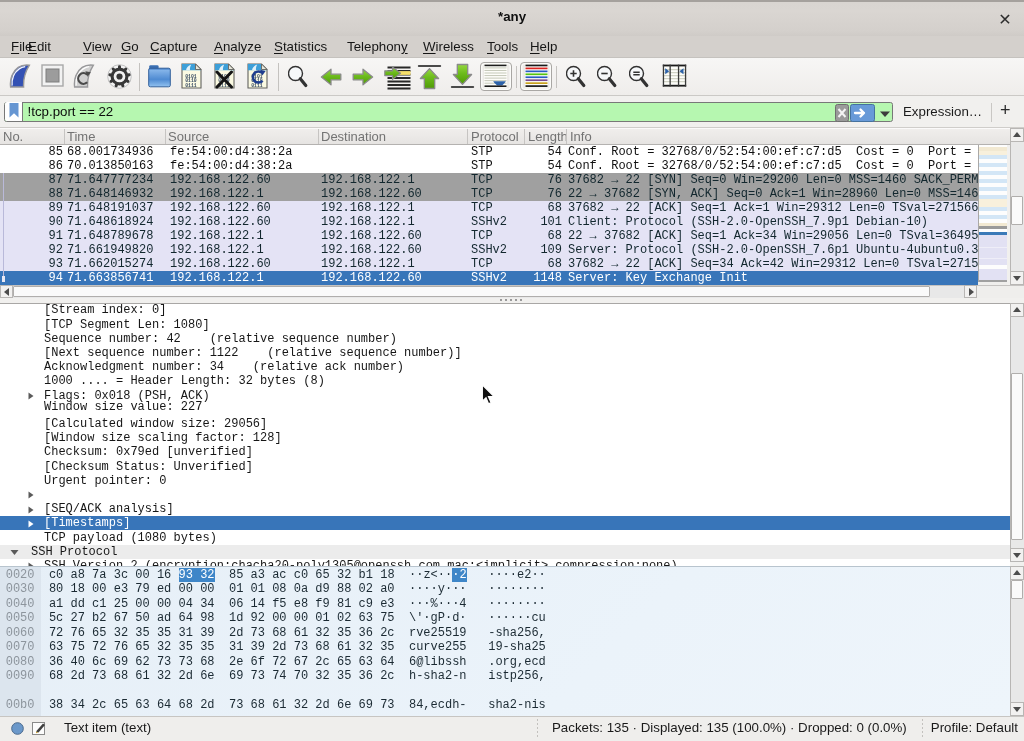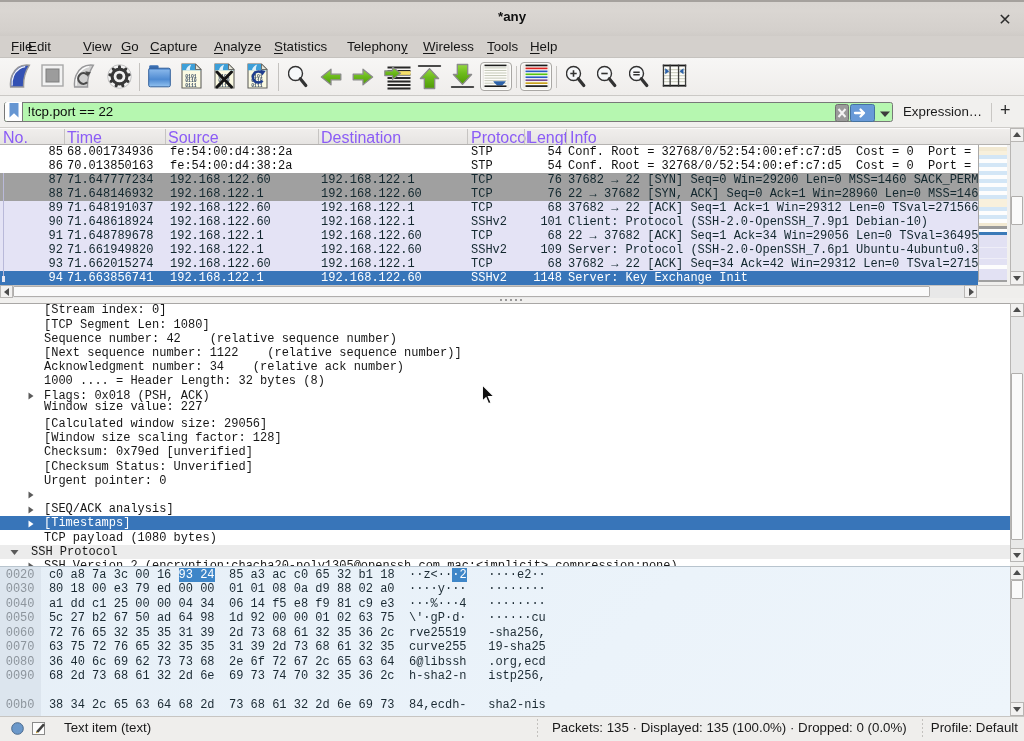--- a/index.html
+++ b/index.html
@@ -14,21 +14,21 @@
 .mi u{text-decoration:underline;text-underline-offset:1.5px;}
 #toolbar{left:0;top:58px;width:1024px;height:38px;background:linear-gradient(#f7f6f5,#efedeb);border-bottom:1px solid #cbc9c6;box-sizing:border-box;}
 .tsep{position:absolute;top:63px;width:1px;height:28px;background:#c4c2bf;}
 .tbtn{position:absolute;top:61.5px;width:31.5px;height:29px;background:#eceae7;border:1px solid #a9a7a4;border-radius:4px;box-sizing:border-box;box-shadow:inset 0 0 0 1.5px #fbfbf9;}
 
 #filterbar{left:0;top:96px;width:1024px;height:32px;background:#f1f0ee;border-bottom:1px solid #cfcdca;box-sizing:border-box;}
 #ffield{left:4px;top:101.5px;width:889px;height:20px;background:#b6f7b0;border:1px solid #787878;border-radius:2.5px;box-sizing:border-box;}
 #ftext{left:27.5px;top:104px;font-size:13.3px;color:#0c0c0c;}
 
 #plheader{left:0;top:128px;width:1024px;height:17px;background:linear-gradient(#f0eeec,#e6e4e2);border-top:1px solid #fbfafa;border-bottom:1px solid #b4b2b0;box-sizing:border-box;}
-.ph{position:absolute;top:129px;font-size:16px;color:#8b5cf6;}
+.ph{position:absolute;top:129px;font-size:13px;color:#737373;}
 .phsep{position:absolute;top:129px;width:1px;height:15px;background:#c6c4c2;}
 .prow{position:absolute;left:0;width:978px;height:14px;font-size:12px;line-height:14px;white-space:pre;overflow:hidden;font-family:"Liberation Mono",monospace;}
 .pc{position:absolute;top:0;white-space:pre;}
 .num{text-align:right;}
 
 .sb{position:absolute;background:#e8e8e8;border-left:1px solid #b8b6b4;box-sizing:border-box;}
 .sbh{position:absolute;background:#e8e8e8;box-sizing:border-box;}
 .sbtn{position:absolute;background:#f2f1f0;border:1px solid #b8b6b4;box-sizing:border-box;}
 .thumb{position:absolute;background:#fafafa;border:1px solid #b0aeac;box-sizing:border-box;border-radius:1px;}
 
@@ -350,21 +350,21 @@
     <path d="M0 5 L8 5 L4 0 Z" fill="#4c4c4c"></path>
   </svg>
 <div class="thumb" style="left:1011px;top:373px;width:12px;height:167px"></div>
 <div class="sbtn" style="left:1010px;top:548px;width:14px;height:14px"></div>
 <svg class="abs" style="left:1013px;top:553px" width="8" height="6">
     <path d="M0 0 L8 0 L4 5 Z" fill="#4c4c4c"></path>
   </svg>
 <div class="abs" style="left:1010px;top:562px;width:14px;height:4px;background:#f1f0ee"></div>
 <div id="hexpane" class="abs">
 <div class="abs" style="left:0;top:0;width:41px;height:150px;background:#dce5ee"></div>
-<div class="hx" style="left:5.7px;top:1px"><span class="hoff">0020</span>  c0 a8 7a 3c 00 16 <span style="background:#3e86c8;color:#fff">93 24</span>  85 a3 ac c0 65 32 b1 18  ··z&lt;··<span style="background:#3e86c8;color:#fff">·2</span>   ····e2··</div>
+<div class="hx" style="left:5.7px;top:1px"><span class="hoff">0020</span>  c0 a8 7a 3c 00 16 <span style="background:#3e86c8;color:#fff">93 32</span>  85 a3 ac c0 65 32 b1 18  ··z&lt;··<span style="background:#3e86c8;color:#fff">·2</span>   ····e2··</div>
 <div class="hx" style="left:5.7px;top:15.45px"><span class="hoff">0030</span>  80 18 00 e3 79 ed 00 00  01 01 08 0a d9 88 02 a0  ····y···   ········</div>
 <div class="hx" style="left:5.7px;top:29.9px"><span class="hoff">0040</span>  a1 dd c1 25 00 00 04 34  06 14 f5 e8 f9 81 c9 e3  ···%···4   ········</div>
 <div class="hx" style="left:5.7px;top:44.349999999999994px"><span class="hoff">0050</span>  5c 27 b2 67 50 ad 64 98  1d 92 00 00 01 02 63 75  \'·gP·d·   ······cu</div>
 <div class="hx" style="left:5.7px;top:58.8px"><span class="hoff">0060</span>  72 76 65 32 35 35 31 39  2d 73 68 61 32 35 36 2c  rve25519   -sha256,</div>
 <div class="hx" style="left:5.7px;top:73.25px"><span class="hoff">0070</span>  63 75 72 76 65 32 35 35  31 39 2d 73 68 61 32 35  curve255   19-sha25</div>
 <div class="hx" style="left:5.7px;top:87.7px"><span class="hoff">0080</span>  36 40 6c 69 62 73 73 68  2e 6f 72 67 2c 65 63 64  6@libssh   .org,ecd</div>
 <div class="hx" style="left:5.7px;top:102.15px"><span class="hoff">0090</span>  68 2d 73 68 61 32 2d 6e  69 73 74 70 32 35 36 2c  h-sha2-n   istp256,</div>
 <div class="hx" style="left:5.7px;top:131.05px"><span class="hoff">00b0</span>  38 34 2c 65 63 64 68 2d  73 68 61 32 2d 6e 69 73  84,ecdh-   sha2-nis</div>
 </div>
 <div class="sb" style="left:1010px;top:566px;width:14px;height:150px"></div>

